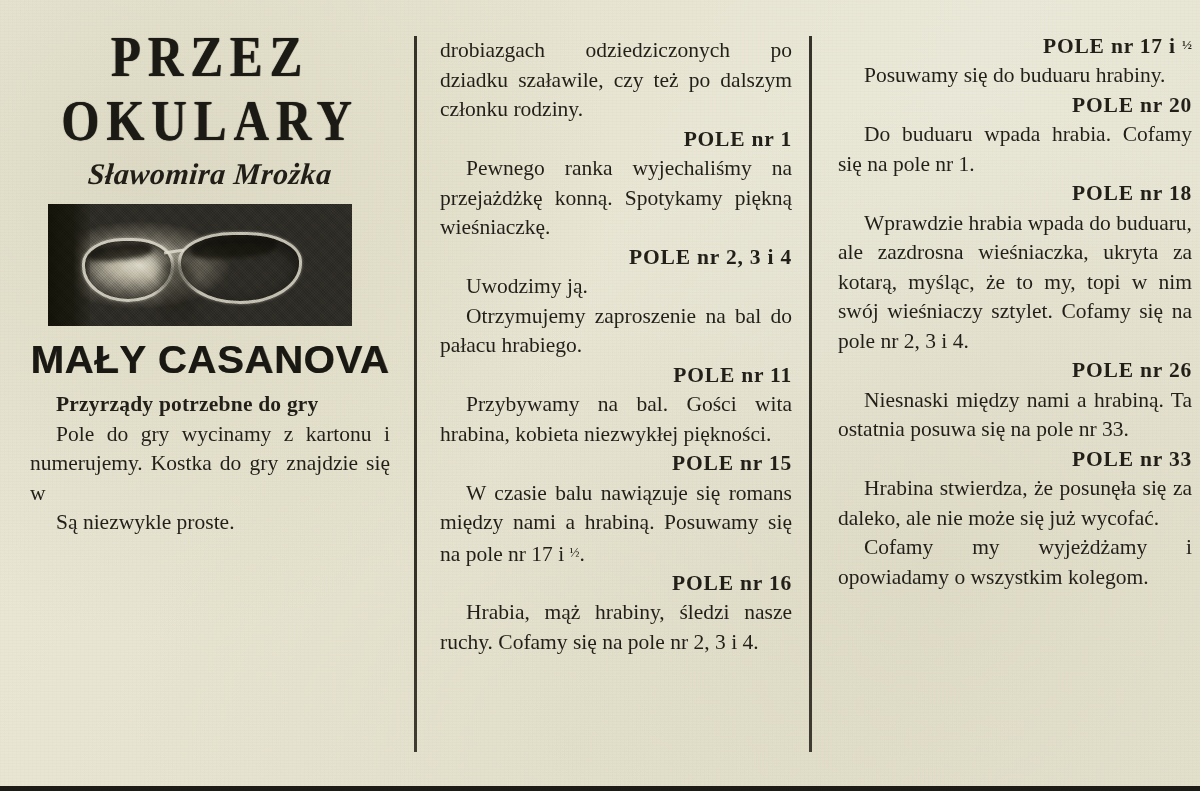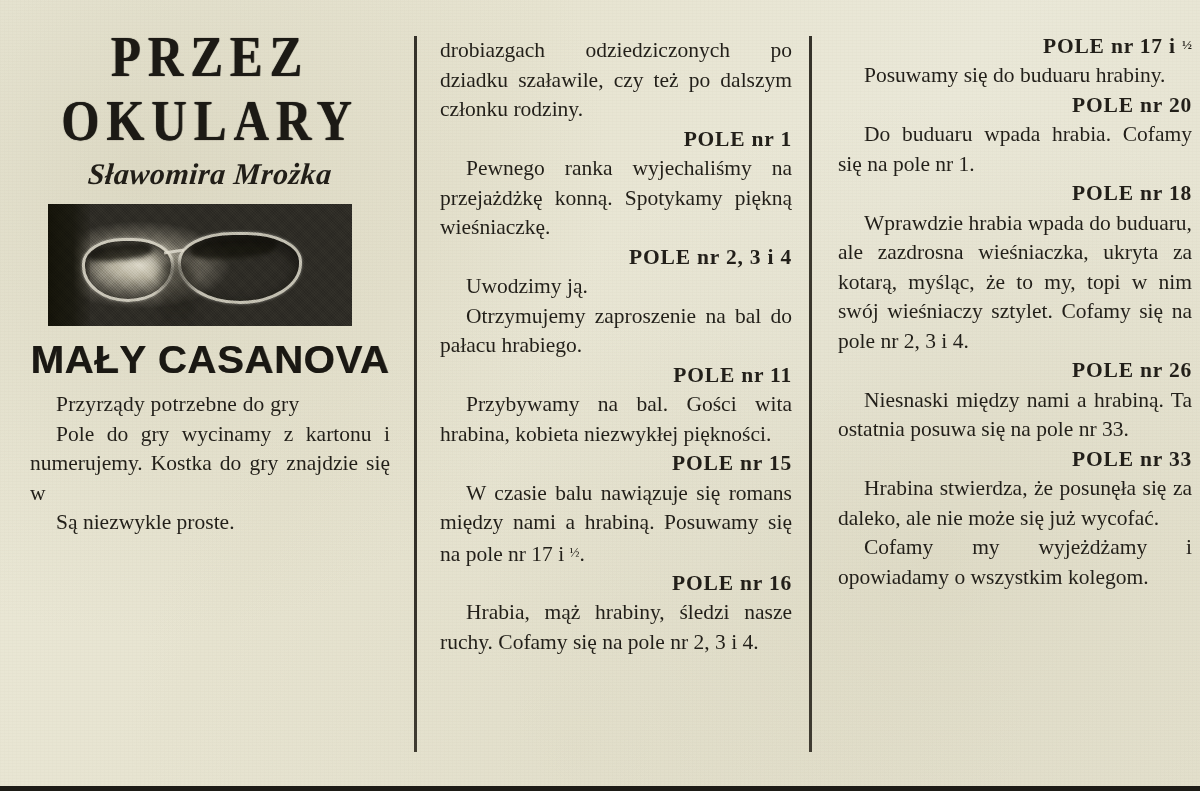--- a/index.html
+++ b/index.html
@@ -182,21 +182,21 @@
     -webkit-font-smoothing: none;
   }
   .body p {
     margin: 0;
     text-indent: 26px;
     hyphens: manual;
   }
   .body p.noindent { text-indent: 0; }
 
   .subhead {
-    font-weight: 400;
+    font-weight: 700;
     text-indent: 26px;
     margin: 0;
     letter-spacing: .2px;
   }
   .pole {
     font-weight: 700;
     text-indent: 26px;
     margin: 6px 0 0 0;
     letter-spacing: .8px;
     text-align: right;

